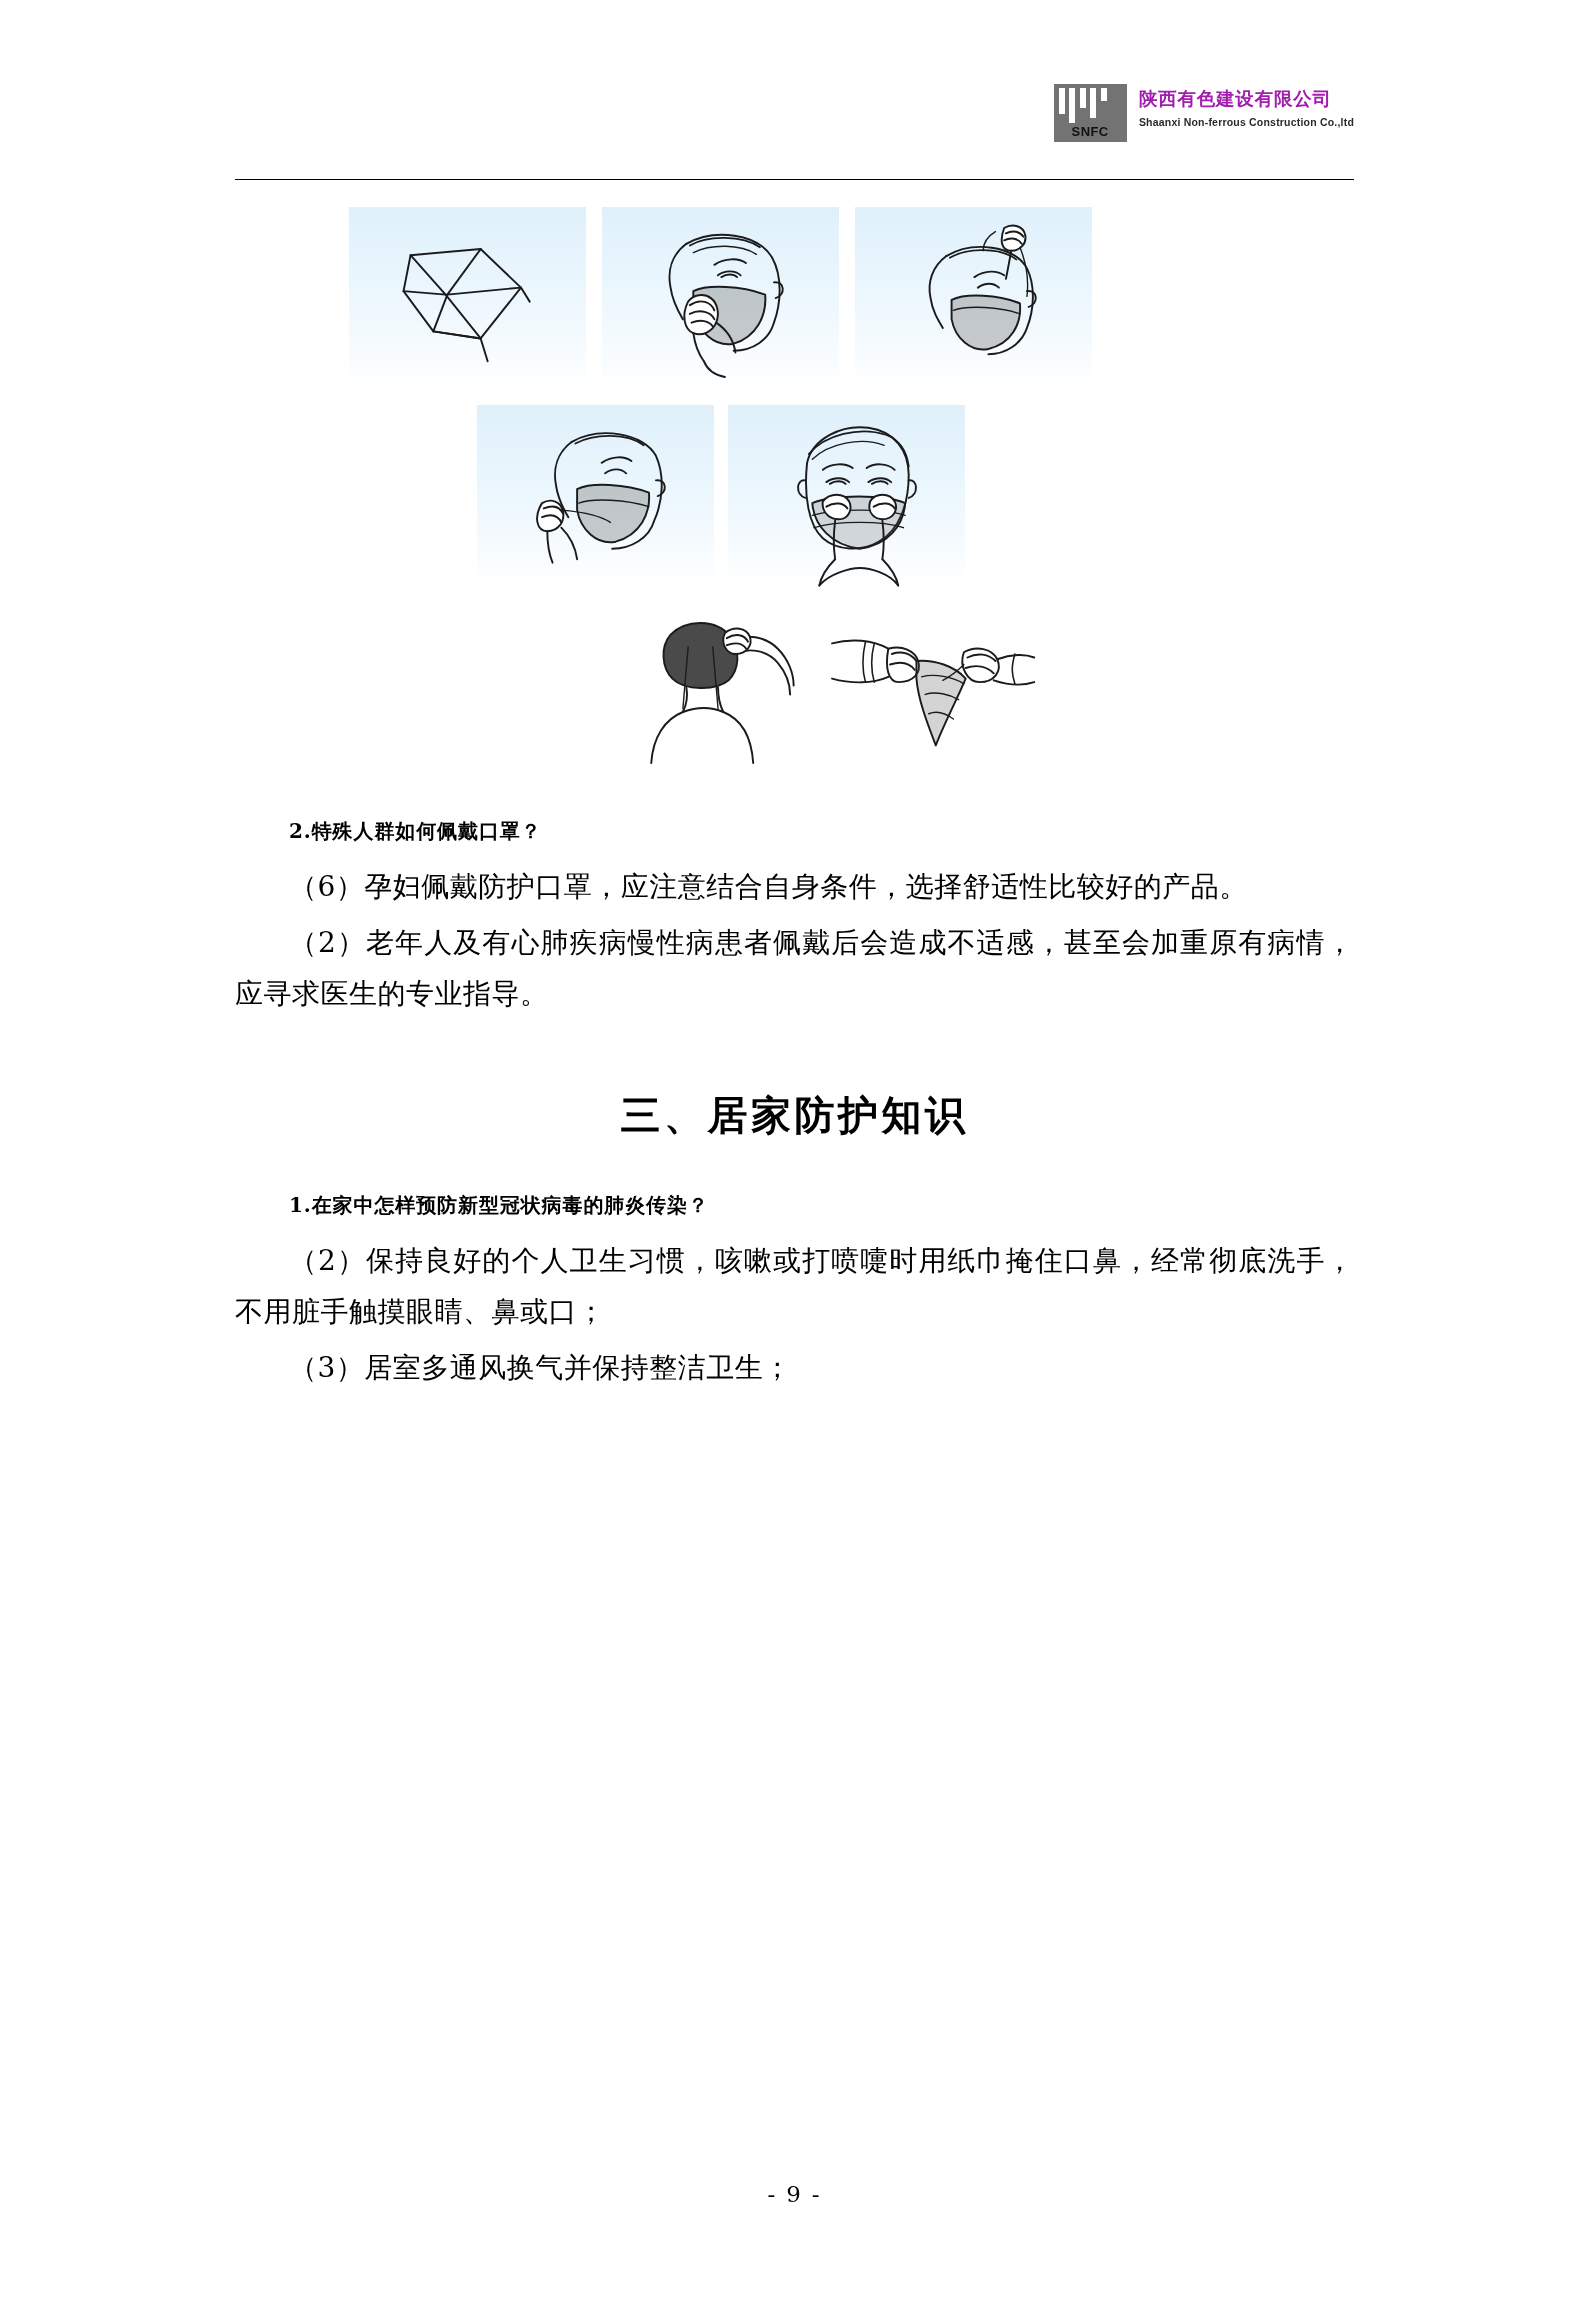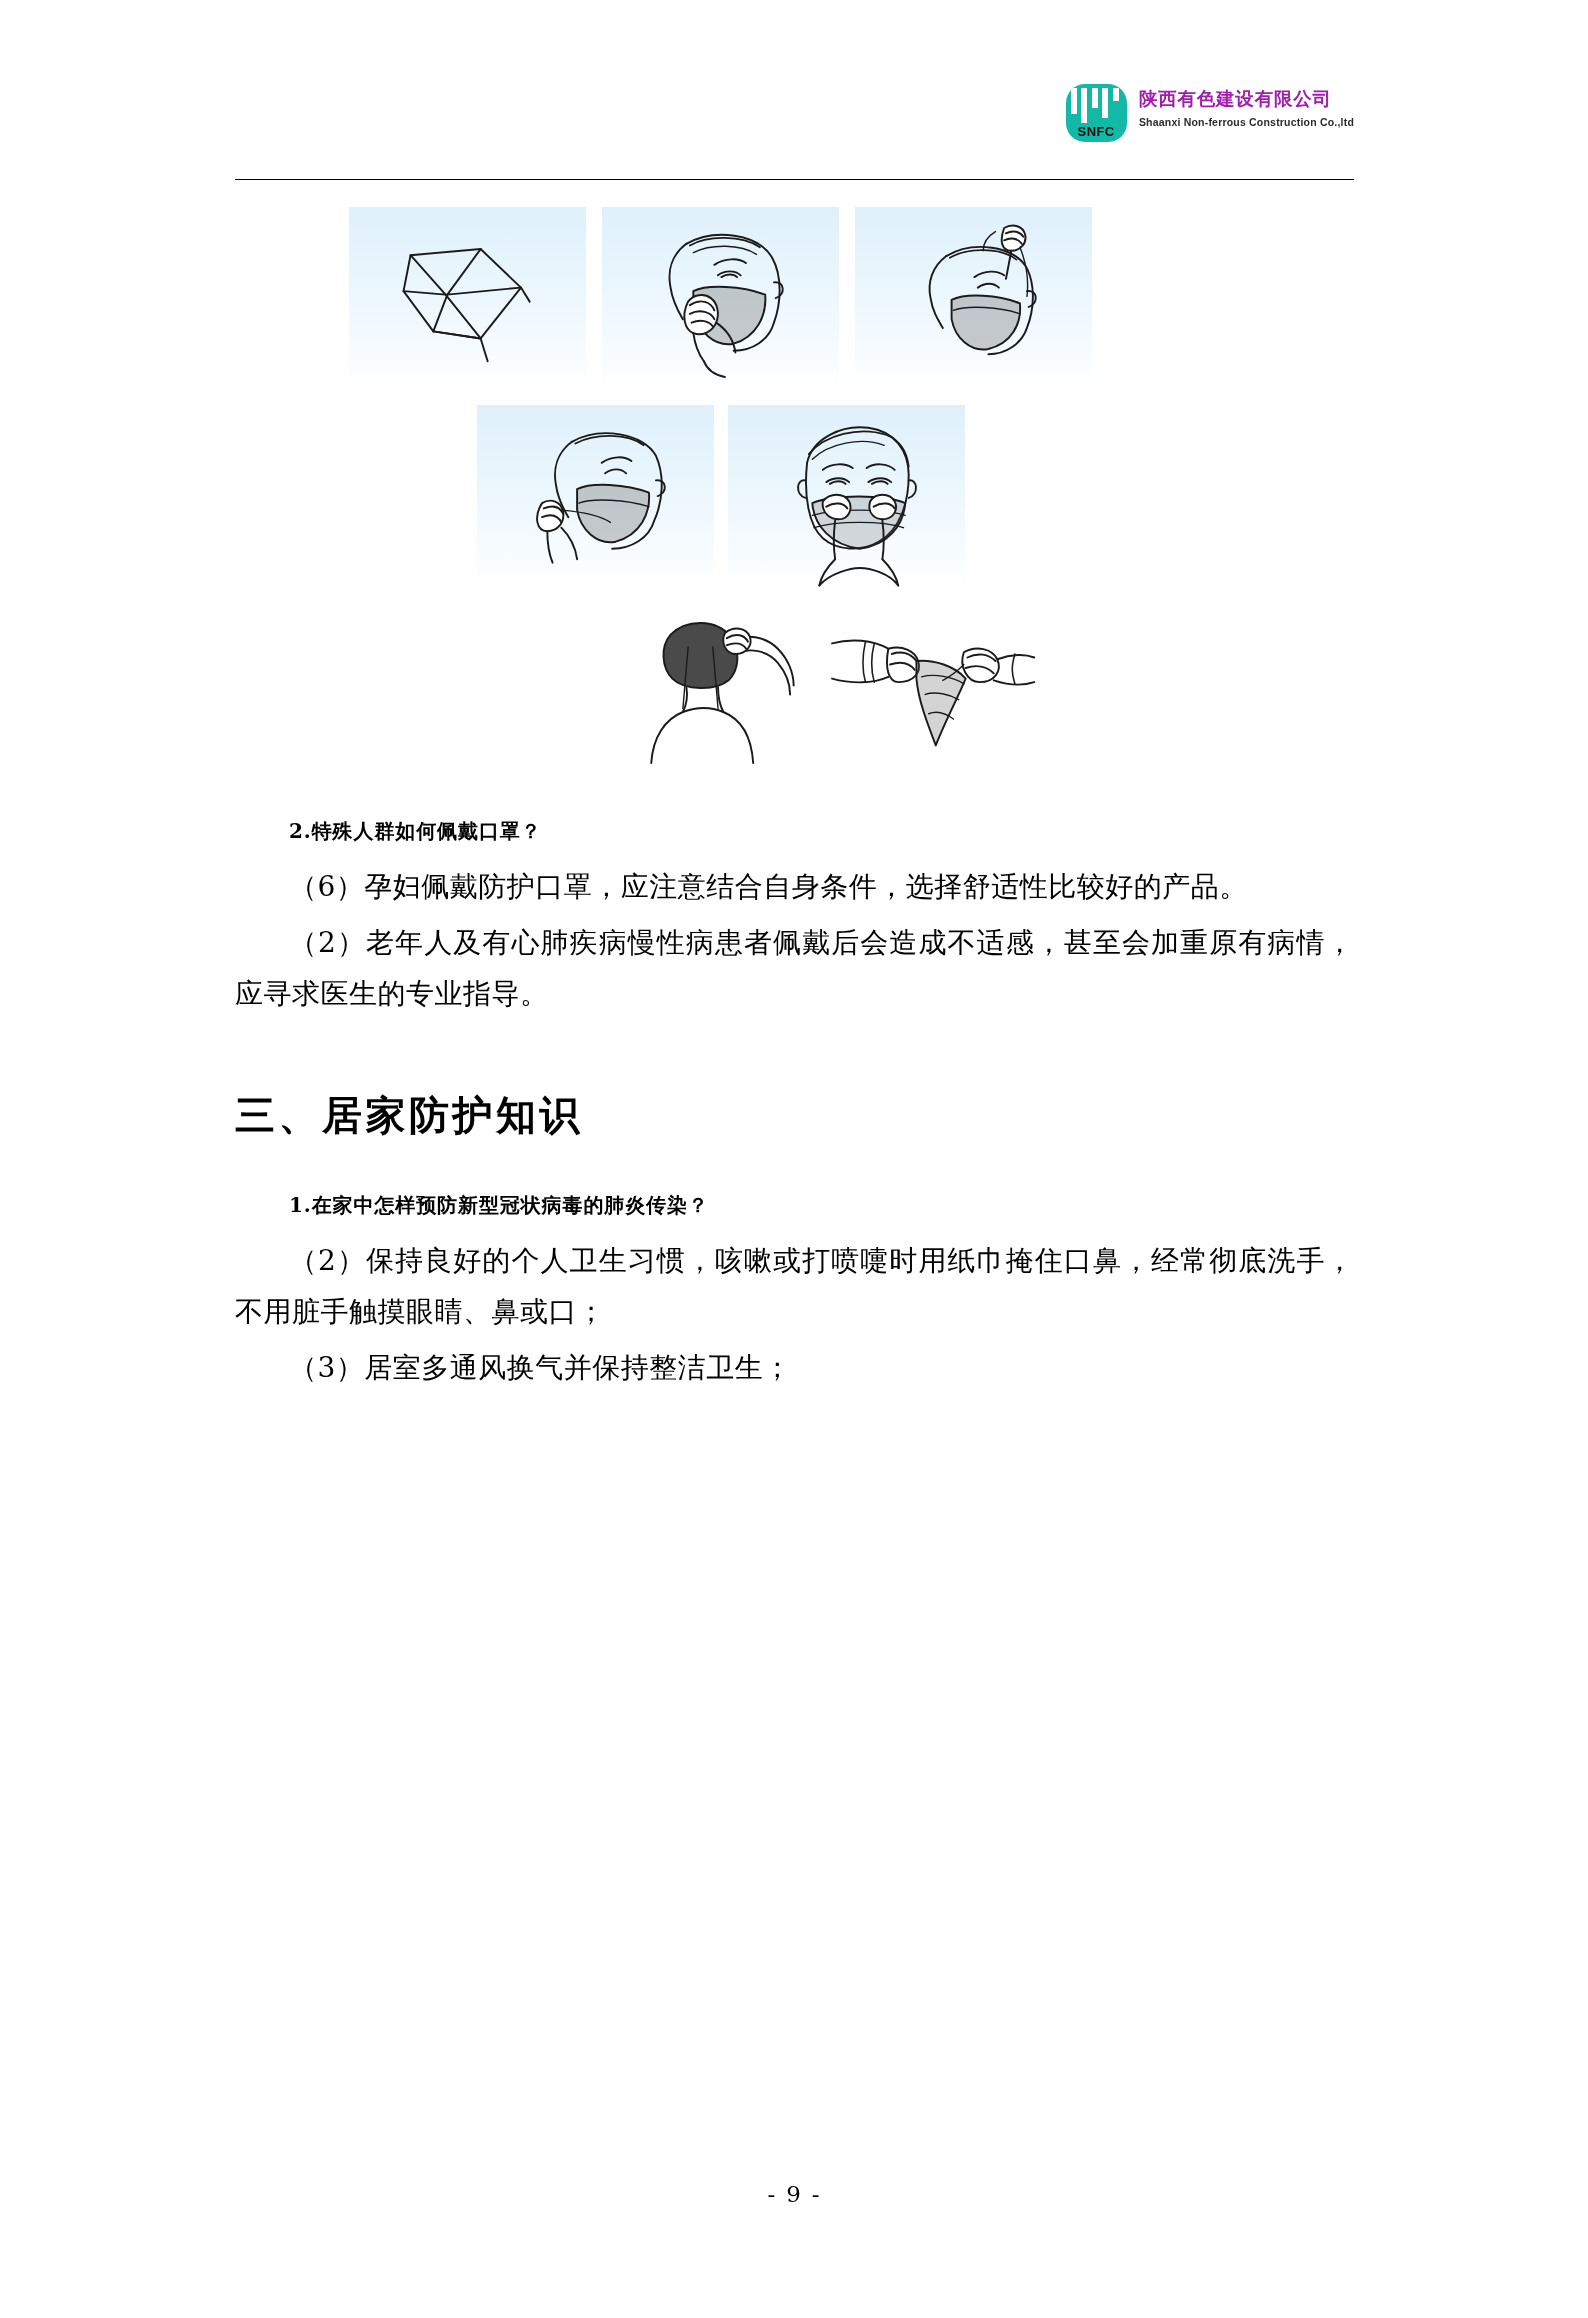--- a/index.html
+++ b/index.html
@@ -33,30 +33,29 @@
   }
   .logo-block {
     position: absolute;
     right: 0;
     top: 0;
     display: flex;
     align-items: flex-start;
     gap: 12.3px;
   }
   .logo-mark {
-    width: 61px;
+    width: 73px;
     height: 58px;
     position: relative;
-    background: #14b8a6;
+    background: #737373;
     display: flex;
     flex-direction: column;
     justify-content: flex-end;
     align-items: center;
     overflow: hidden;
-    border-radius: 19px;
   }
   .logo-bars {
     position: absolute;
     top: 0;
     left: 0;
     width: 61px;
     height: 42px;
     display: flex;
     gap: 4.4px;
     padding: 4.4px 5.3px 0 5.3px;
@@ -165,20 +164,21 @@
     text-align: justify;
     letter-spacing: 0.5px;
     font-family: "DejaVu Serif", "Liberation Serif", serif;
   }
   .para.first-indent { text-indent: 54px; }
 
   .h-section {
     font-family: "DejaVu Serif", "Liberation Serif", serif;
     font-weight: bold;
     font-size: 40px;
+    text-align: center;
     letter-spacing: 3.5px;
     margin: 68px 0 47px 0;
   }
 
   .footer {
     position: absolute;
     left: 0;
     right: 0;
     bottom: 112px;
     text-align: center;

